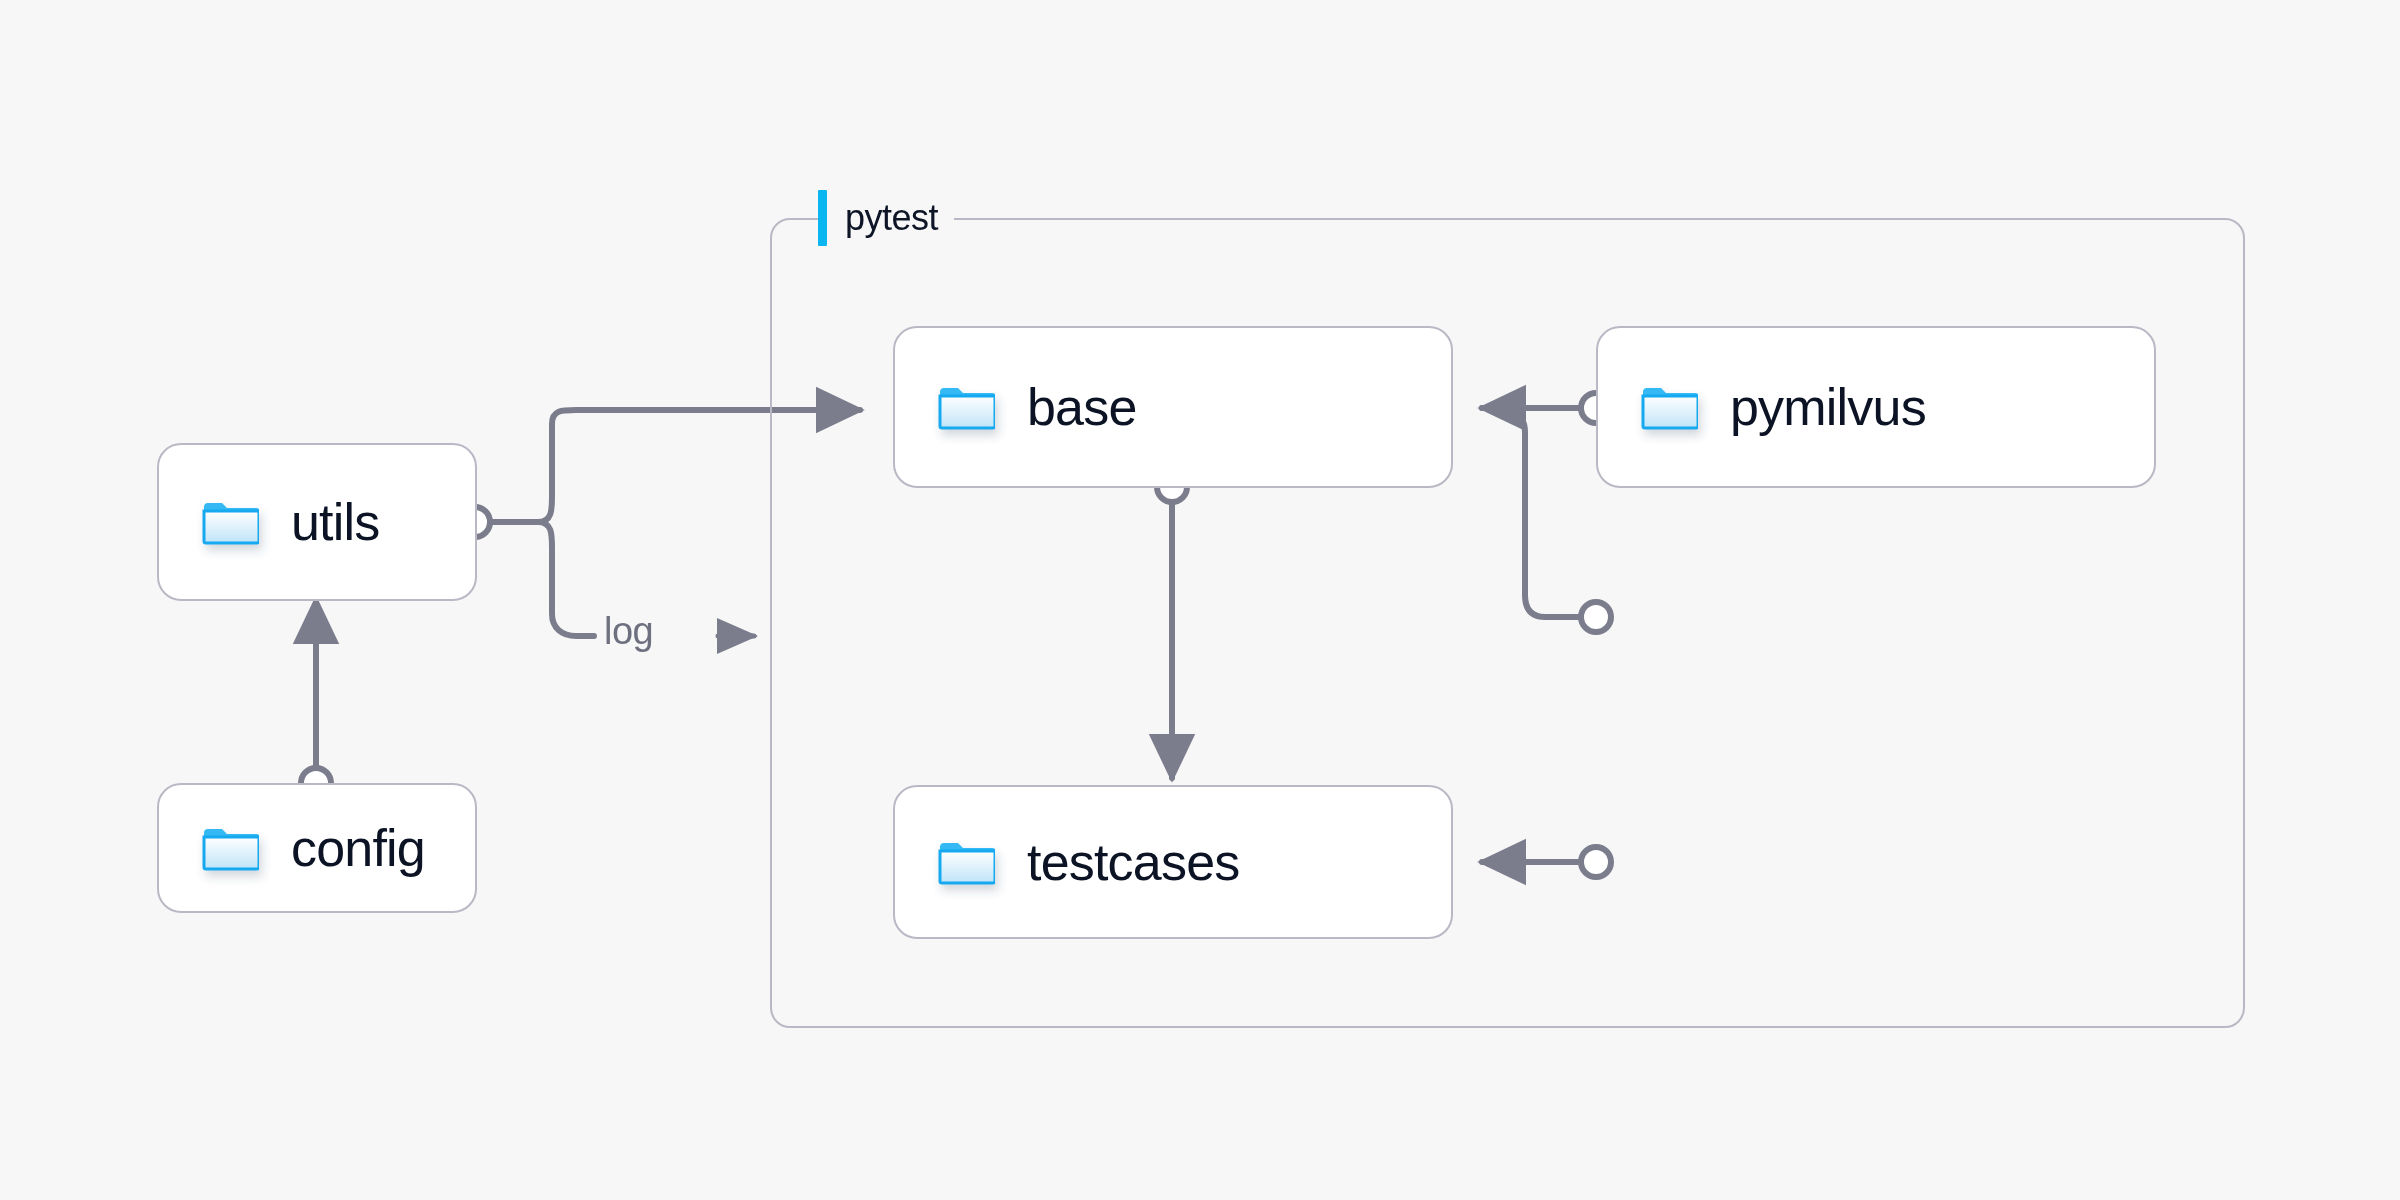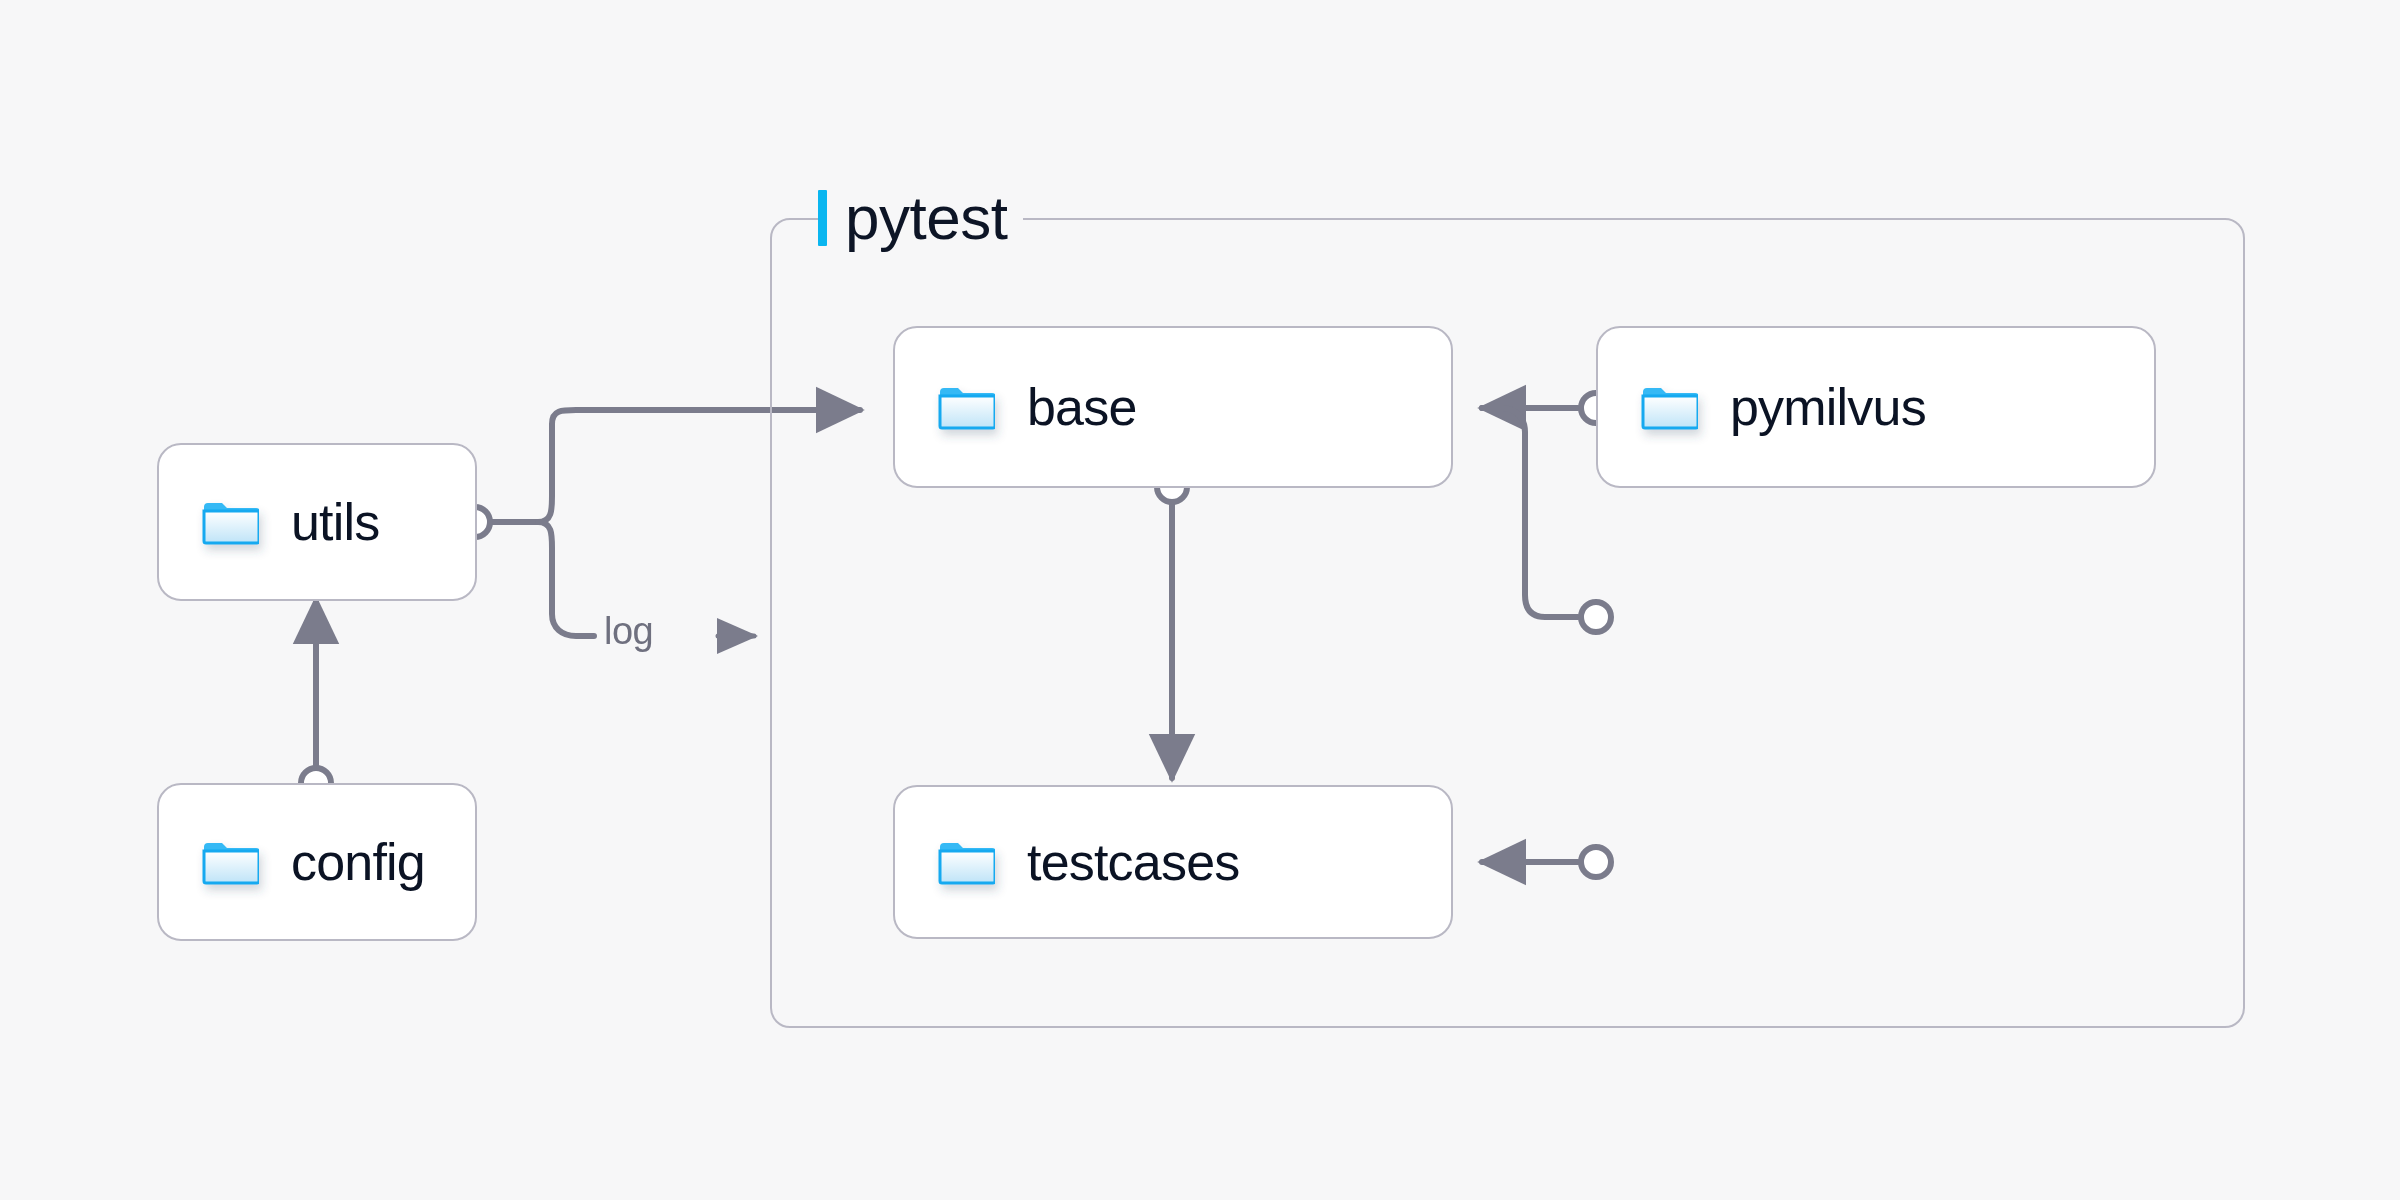--- a/index.html
+++ b/index.html
@@ -43,21 +43,21 @@
     height: 64px;
   }
   .group-accent {
     width: 9px;
     height: 56px;
     background: #0ab6f0;
     border-radius: 1px;
     flex: none;
   }
   .group-title {
-    font-size: 62px;
+    font-size: 36px;
     color: #0d1526;
     letter-spacing: -0.5px;
     line-height: 1;
     white-space: nowrap;
   }
 
   
   .node {
     position: absolute;
     background: #ffffff;
@@ -160,21 +160,21 @@
   </div>
 
   <div class="node" style="left:157px; top:443px; width:320px; height:158px;">
     <svg class="folder-icon" viewBox="0 0 58 48" filter="url(#folderShadow)">
       <path d="M3 9 a4 4 0 0 1 4 -4 h14 l5 5 h29 a4 4 0 0 1 4 4 v6 H3 Z" fill="#35b9f5"></path>
       <path d="M3 13 h55 v30 a2 2 0 0 1 -2 2 H5 a2 2 0 0 1 -2 -2 Z" fill="url(#folderGrad)" stroke="#12a9f0" stroke-width="3"></path>
     </svg>
     <span class="node-label">utils</span>
   </div>
 
-  <div class="node" style="left:157px; top:783px; width:320px; height:158px;">
+  <div class="node" style="left:157px; top:783px; width:320px; height:130px;">
     <svg class="folder-icon" viewBox="0 0 58 48" filter="url(#folderShadow)">
       <path d="M3 9 a4 4 0 0 1 4 -4 h14 l5 5 h29 a4 4 0 0 1 4 4 v6 H3 Z" fill="#35b9f5"></path>
       <path d="M3 13 h55 v30 a2 2 0 0 1 -2 2 H5 a2 2 0 0 1 -2 -2 Z" fill="url(#folderGrad)" stroke="#12a9f0" stroke-width="3"></path>
     </svg>
     <span class="node-label">config</span>
   </div>
 
   <div class="node" style="left:893px; top:326px; width:560px; height:162px;">
     <svg class="folder-icon" viewBox="0 0 58 48" filter="url(#folderShadow)">
       <path d="M3 9 a4 4 0 0 1 4 -4 h14 l5 5 h29 a4 4 0 0 1 4 4 v6 H3 Z" fill="#35b9f5"></path>

